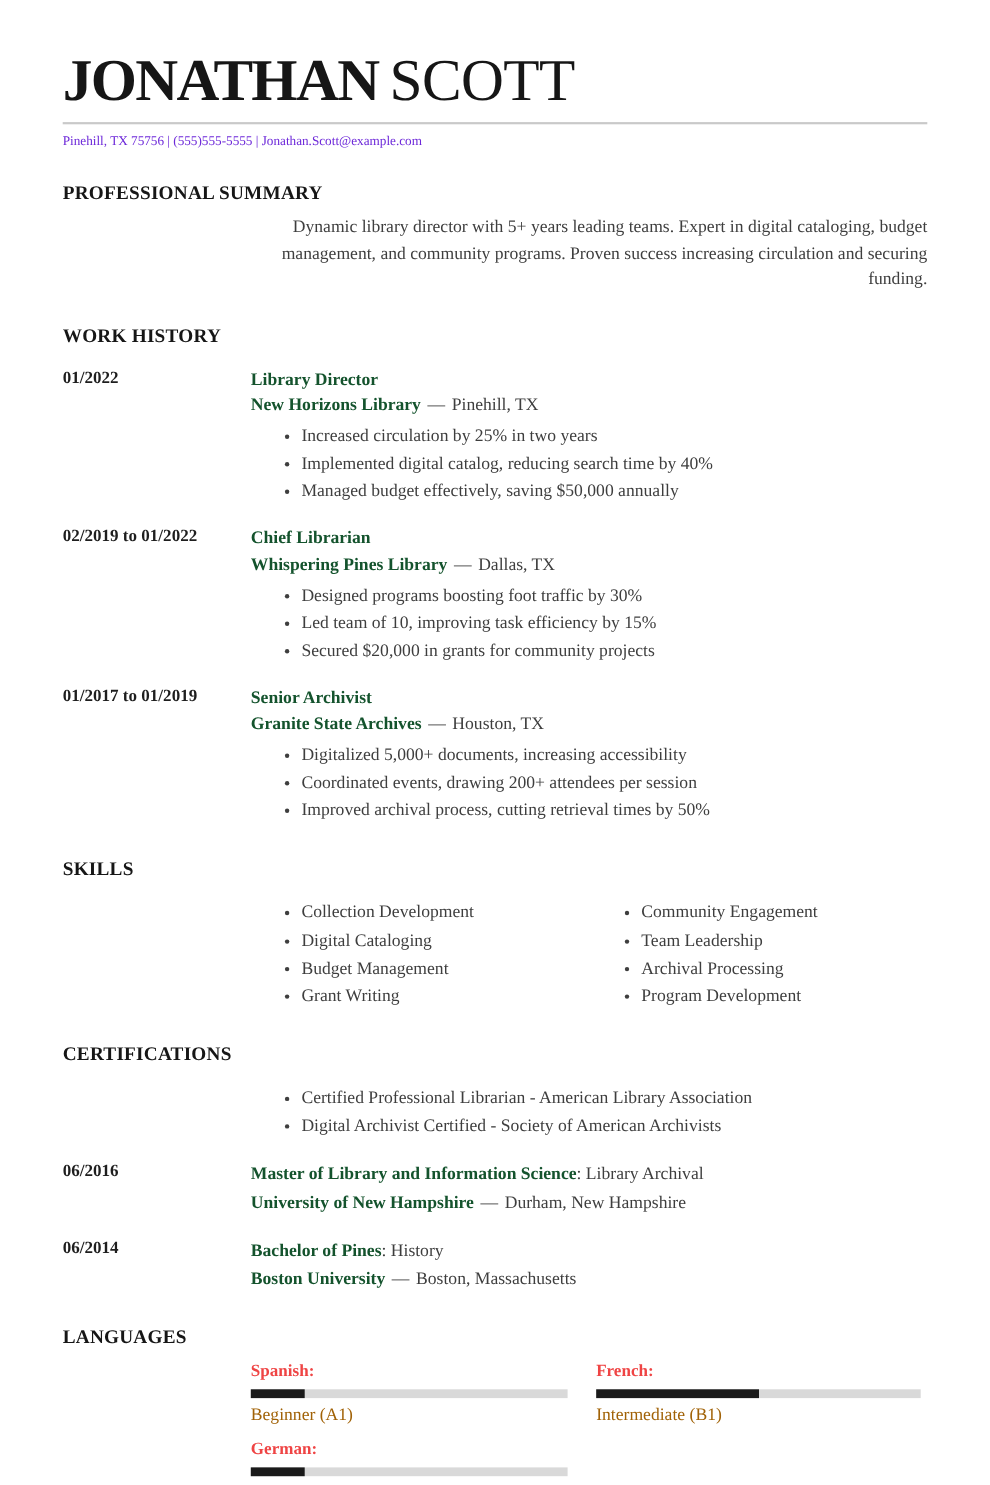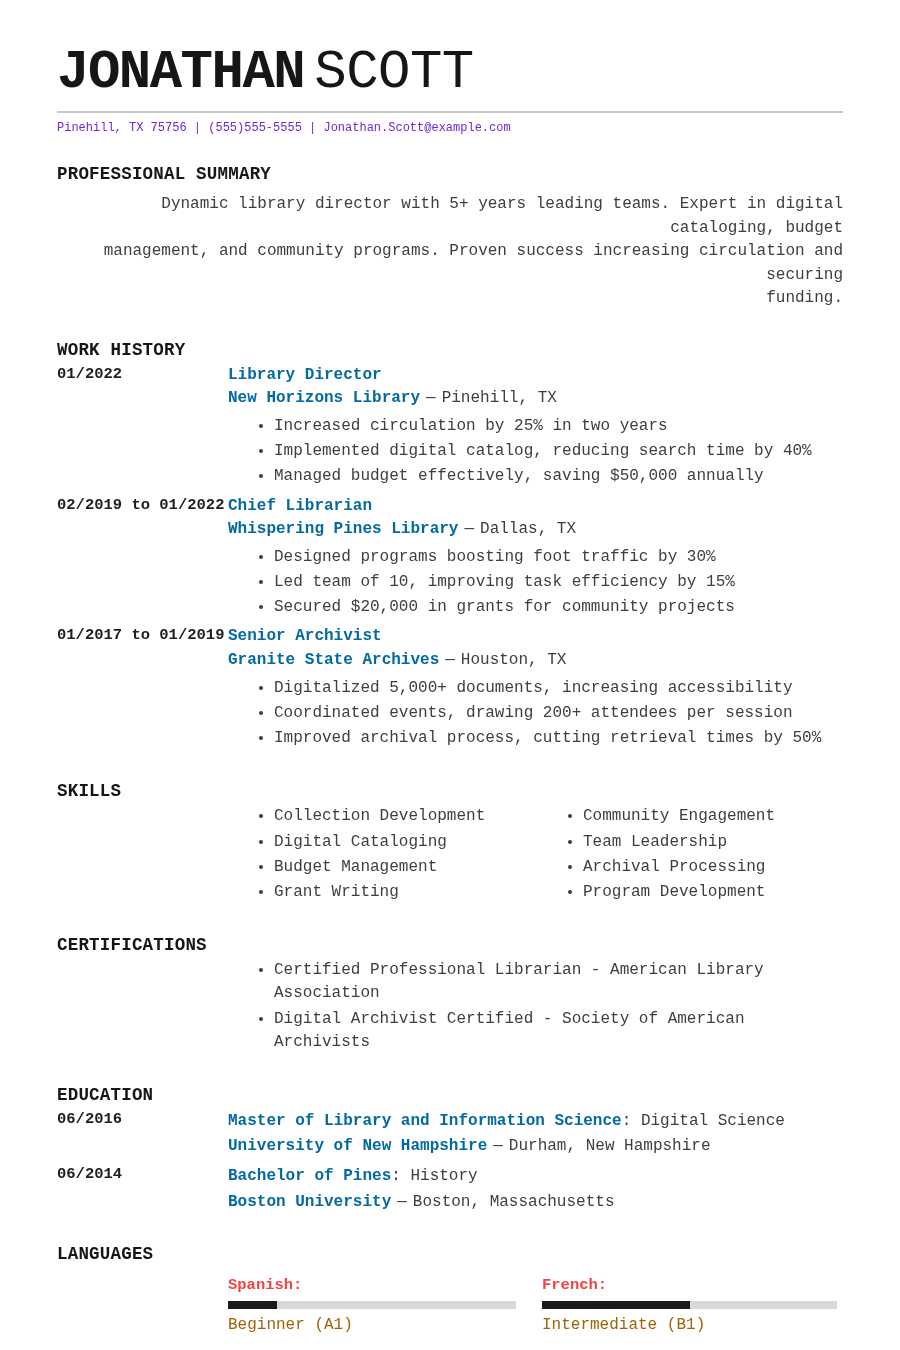--- a/index.html
+++ b/index.html
@@ -1,42 +1,42 @@
 <!DOCTYPE html>
 <html><head>
 <meta charset="utf-8">
 <style>
   html, body { margin:0; padding:0; background:#ffffff; }
   .page {
     width:900px; height:1350px; box-sizing:border-box;
     background:#ffffff; overflow:hidden;
-    font-family:Liberation Mono, monospace;
+    font-family:Liberation Serif, serif;
     color:#3e3e3e; font-size:16px;
     padding:46px 57px 0 57px;
   }
   
   h1 { margin:0; font-size:54px; line-height:1.0; font-weight:700;
        color:#161616; letter-spacing:-1.5px; white-space:nowrap; }
   .name-last { font-weight:400; margin-left:10px; letter-spacing:-0.5px; }
   .divider { height:2px; background:#c9c9c9; margin:11px 0 0 0; }
   .contact { margin-top:8px; font-size:12px; color:#6d28d9; }
 
   
   h2 { font-size:17.5px; font-weight:700; color:#161616;
        margin:29px 0 0 0; letter-spacing:0.2px; }
 
   .summary-text { margin-top:9px; line-height:1.47;text-align:right; }
 
   
-  .row { display:flex; margin-top:4px; }
+  .row { display:flex; margin-top:18px; }
   .col-dates { flex:0 0 171px; width:171px; font-weight:700; font-size:15.5px;
                color:#1e1e1e; padding-top:1px; }
   .col-content { flex:1; line-height:1.45; }
 
-  .b { font-weight:700; color:#0369a1; }
+  .b { font-weight:700; color:#14532d; }
   .dash { margin:0 6px; color:#3e3e3e; }
 
   ul.bullets { list-style:disc; margin:5px 0 0 0; padding-left:46px; }
   ul.bullets li { margin-bottom:2px; }
 
   .skills-grid { display:grid; grid-template-columns:309px auto; }
   .skills-grid ul { margin:0; }
 
   
   .edu-line { line-height:1.6; }
@@ -132,26 +132,25 @@
   <div class="row">
     <div class="col-dates"></div>
     <div class="col-content">
       <ul class="bullets" style="margin-top:0;">
         <li>Certified Professional Librarian - American Library Association</li>
         <li>Digital Archivist Certified - Society of American Archivists</li>
       </ul>
     </div>
   </div>
 
-  <h2>EDUCATION</h2>
 
   <div class="row">
     <div class="col-dates">06/2016</div>
     <div class="col-content">
-      <div class="edu-line"><span class="b">Master of Library and Information Science</span><span>: Digital Science</span></div>
+      <div class="edu-line"><span class="b">Master of Library and Information Science</span><span>: Library Archival</span></div>
       <div class="edu-line"><span class="b">University of New Hampshire</span><span class="dash">—</span><span>Durham, New Hampshire</span></div>
     </div>
   </div>
 
   <div class="row">
     <div class="col-dates">06/2014</div>
     <div class="col-content">
       <div class="edu-line"><span class="b">Bachelor of Pines</span><span>: History</span></div>
       <div class="edu-line"><span class="b">Boston University</span><span class="dash">—</span><span>Boston, Massachusetts</span></div>
     </div>

